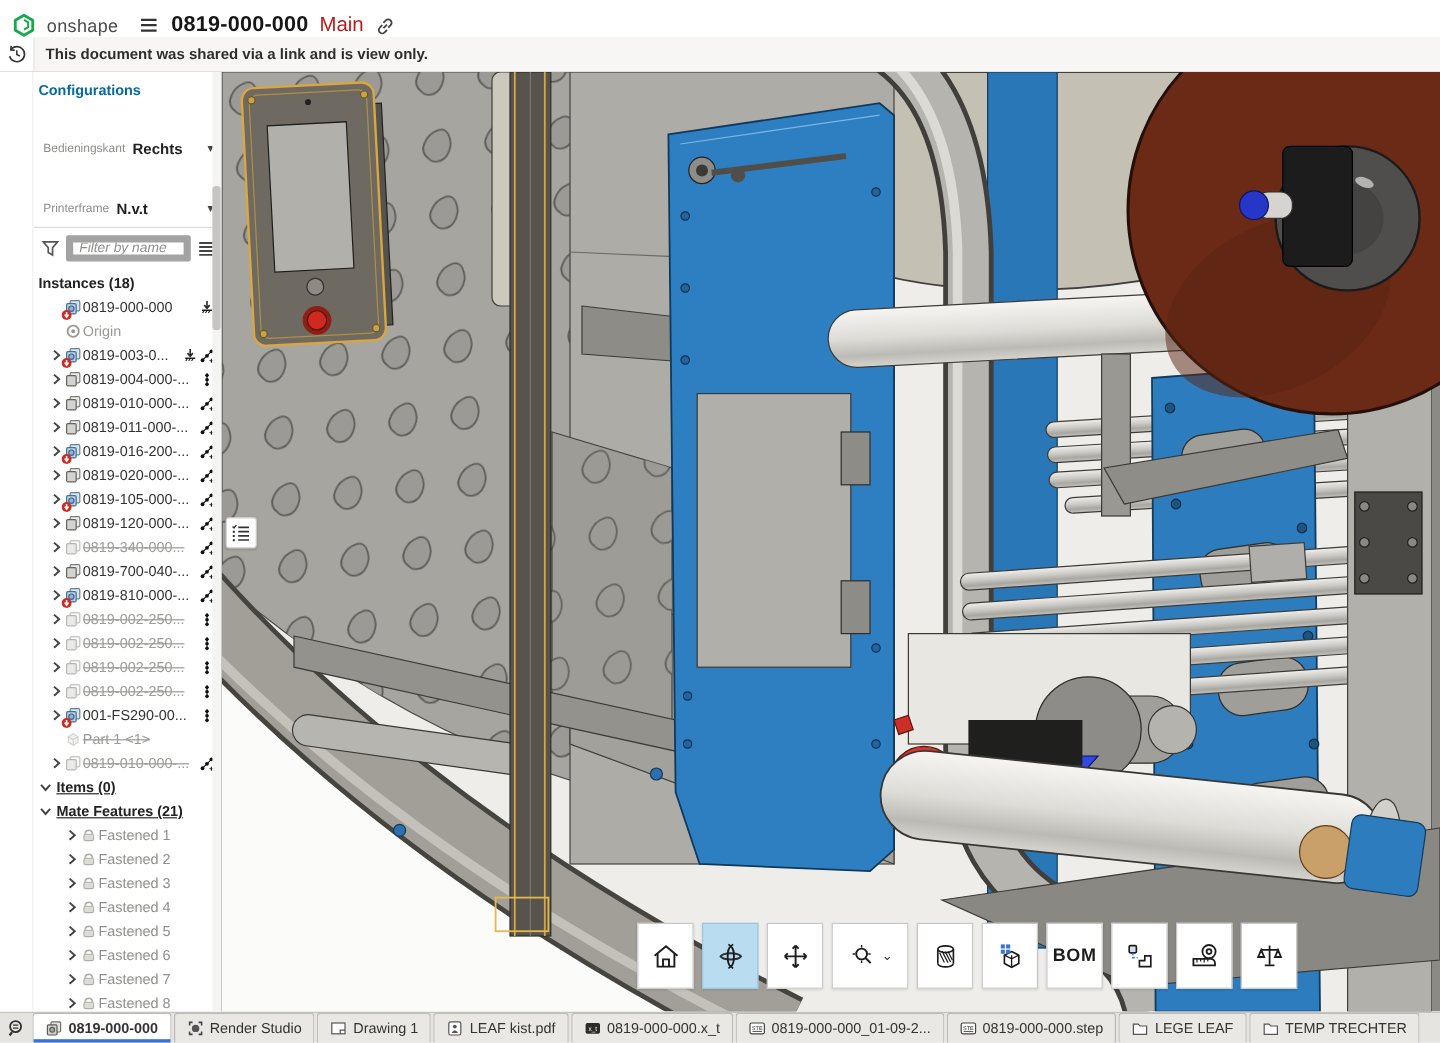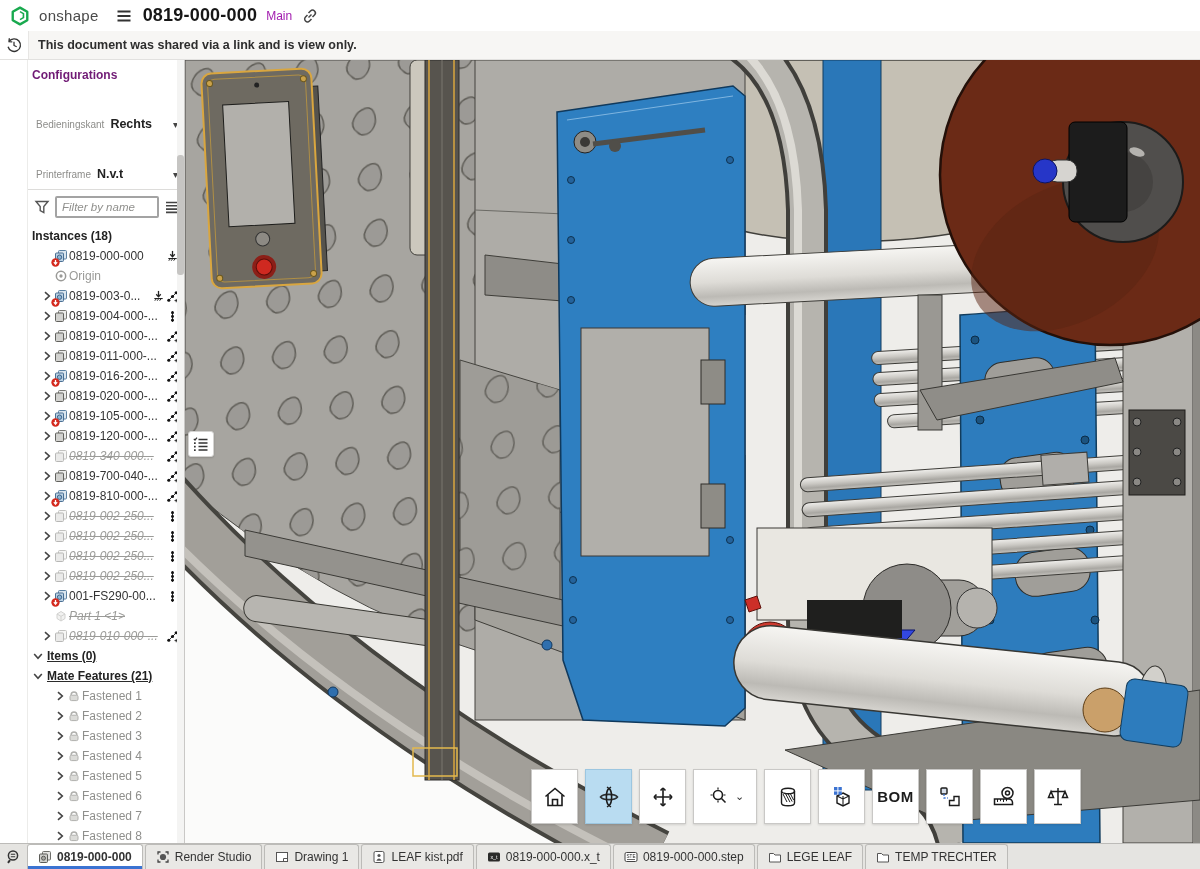--- a/index.html
+++ b/index.html
@@ -1,63 +1,63 @@
 <!DOCTYPE html>
 <html><head>
 <meta charset="utf-8">
 <style>
   * { margin:0; padding:0; box-sizing:border-box; }
   html,body { width:1200px; height:869px; overflow:hidden; background:#fff;
     font-family:"Liberation Sans", sans-serif; font-size:12px; color:#2b2b2b; }
 
   
-  .topbar { height:31px; display:flex; align-items:center; padding:0 10px; background:#fff; gap:9px; }
+  .topbar { height:31px; display:flex; align-items:flex-end; padding:0 10px; background:#fff; gap:9px; }
   .logo-mark { width:20px; height:20px; display:inline-flex; }
   .logo-text { font-size:15px; color:#4a4a4a; letter-spacing:.3px; }
   .hamburger { width:20px; height:20px; display:inline-flex; align-items:center; justify-content:center; margin-left:6px; cursor:pointer;}
   .doc-title { font-size:18px; font-weight:bold; color:#161616; letter-spacing:.2px; }
-  .branch { font-size:12px; color:#a21caf; }
+  .branch { font-size:17px; color:#b91c1c; }
   .share-link { width:18px; height:18px; display:inline-flex; }
 
   
   .banner-row { height:29px; display:flex; border-bottom:1px solid #e2e1df; }
   .banner-iconcell { width:28px; display:flex; align-items:center; justify-content:center; background:#fff; }
   .banner { flex:1; background:#f7f6f4; display:flex; align-items:center; padding-left:9px;
             font-weight:bold; font-size:12.5px; color:#2e2e2e; border-left:1px solid #e7e6e4; }
 
   
   .main { display:flex; height:783px; }
   .left-rail { width:28px; background:#fff; border-right:1px solid #ececea; }
   .side-panel { width:157px; background:#fff; border-right:1px solid #c9c8c6; position:relative; overflow:hidden; }
   .panel-scroll { position:absolute; right:0; top:0; width:7px; height:100%; background:#f4f4f3; }
   .panel-thumb { position:absolute; right:0; top:95px; width:7px; height:120px; background:#c6c5c3; border-radius:3px; }
 
-  .cfg-title { font-weight:bold; font-size:12px; padding:8px 0 4px 4px; color:#701a75; }
+  .cfg-title { font-weight:bold; font-size:12px; padding:8px 0 4px 4px; color:#0369a1; }
   .cfg-row { display:flex; align-items:center; height:24px; padding:0 6px 0 8px; cursor:pointer;margin-top:26px; }
   .cfg-label { font-size:10px; color:#8d8d8a; }
   .cfg-value { font-size:12.5px; font-weight:bold; color:#222; margin-left:6px; white-space:nowrap; }
   .cfg-caret { margin-left:auto; color:#444; font-size:10px; }
   .cfg-sep { border-bottom:1px solid #dddcda; margin:3px 0 0 0; }
 
   .filter-row { display:flex; align-items:center; gap:5px; padding:6px 4px 6px 6px; }
-  .filter-input { flex:1; min-width:0; height:22px; border:2px solid #a3a3a3; border-radius:2px;
+  .filter-input { flex:1; min-width:0; height:22px; border:6px solid #a3a3a3; border-radius:2px;
      font-style:italic; font-size:11.5px; color:#555; padding:0 5px; font-family:"Liberation Sans",sans-serif; }
   .filter-input::placeholder { color:#8f8f8c; font-style:italic; }
 
   .inst-title, .sect-title { font-weight:bold; font-size:12px; color:#222; padding:5px 12px 3px 4px; }
   .sect-row { display:flex; align-items:center; height:20px; padding-left:4px; cursor:pointer;text-decoration:underline; }
   .sect-row .sect-title { padding:0 0 0 2px; }
 
   .trow { display:flex; align-items:center; height:20px; padding-left:13px; cursor:pointer; white-space:nowrap; }
   .trow .chev { width:13px; display:inline-flex; flex:none; }
   .trow .tico { width:15px; display:inline-flex; flex:none; position:relative; }
   .trow .badge { position:absolute; left:-3px; bottom:-2px; width:9px; height:9px; }
   .trow .lbl { font-size:12px; color:#333; overflow:hidden; text-overflow:ellipsis; }
   .trow .trail { margin-left:auto; display:inline-flex; gap:1px; padding-right:5px; }
-  .trow.sup .lbl { color:#9b9b98; font-style:italic; text-decoration:line-through; }
+  .trow.sup .lbl { color:#9b9b98; text-decoration:line-through; }
   .trow.sup .tico { opacity:.45; }
   .trow.gray .lbl { color:#9a9a97; }
   .trow.fast { padding-left:26px; }
   .trow.fast .lbl { color:#8f8f8c; }
   .ic12 { width:12px; height:12px; } .ic13 { width:13px; height:13px; }
   .ic14 { width:14px; height:14px; }
   .ic16 { width:16px; height:16px; } .ic18 { width:18px; height:18px; }
   .ic20 { width:20px; height:20px; }
   span[data-icon] { display:inline-flex; }
   span[data-icon] svg { width:100%; height:100%; }
@@ -1330,20 +1330,30 @@
         <span>0819-000-000.x_t</span>
       </div>
       <div class="tab">
         <span data-icon="step-icon" class="ic14">
           <svg viewBox="0 0 14 14">
             <rect x="1" y="2.5" width="12" height="9" rx="1.5" fill="#fff" stroke="#444"></rect>
             <text x="7" y="8" font-size="4.6" fill="#222" text-anchor="middle" font-family="Liberation Sans, sans-serif">STE</text>
             <path d="M3 9.5 h8" stroke="#444" stroke-width=".8"></path>
           </svg>
         </span>
+        <span>0819-000-000_01-09-2...</span>
+      </div>
+      <div class="tab">
+        <span data-icon="step-icon" class="ic14">
+          <svg viewBox="0 0 14 14">
+            <rect x="1" y="2.5" width="12" height="9" rx="1.5" fill="#fff" stroke="#444"></rect>
+            <text x="7" y="8" font-size="4.6" fill="#222" text-anchor="middle" font-family="Liberation Sans, sans-serif">STE</text>
+            <path d="M3 9.5 h8" stroke="#444" stroke-width=".8"></path>
+          </svg>
+        </span>
         <span>0819-000-000.step</span>
       </div>
       <div class="tab">
         <span data-icon="folder-icon" class="ic14">
           <svg viewBox="0 0 14 14">
             <path d="M1.5 3.5 h4 l1.5 1.5 h5.5 v7 h-11 z" fill="#fff" stroke="#555"></path>
           </svg>
         </span>
         <span>LEGE LEAF</span>
       </div>

